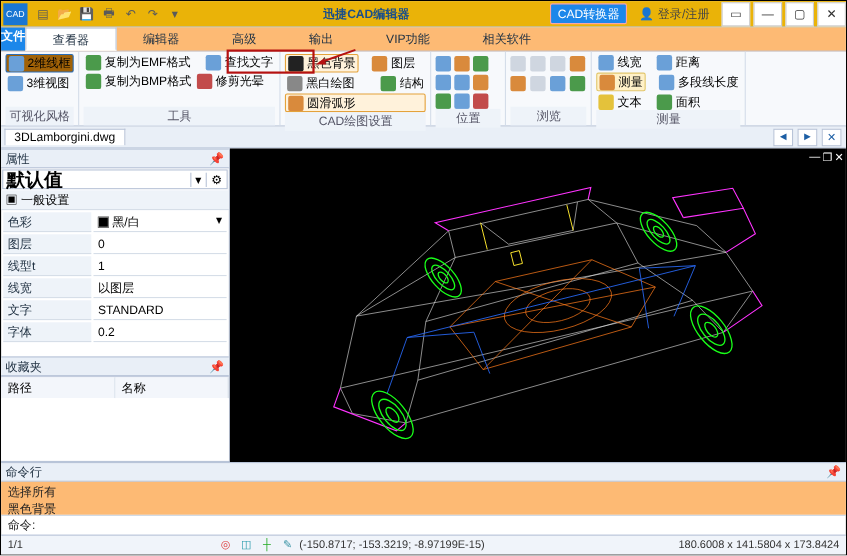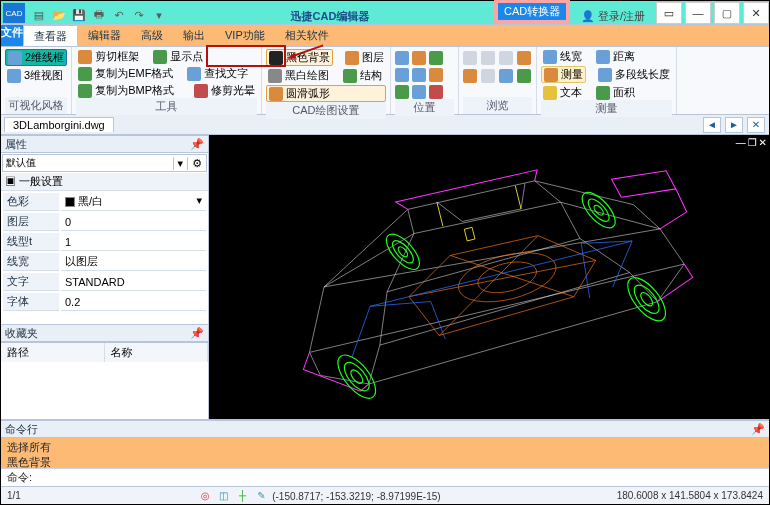--- a/index.html
+++ b/index.html
@@ -1,63 +1,63 @@
 <!DOCTYPE html>
 <html><head>
 <meta charset="utf-8">
 <style>
   *{box-sizing:border-box;margin:0;padding:0;font-family:"Microsoft YaHei","SimSun",Arial,sans-serif;}
   html,body{width:770px;height:505px;overflow:hidden;background:#fff;}
   .app{display:flex;flex-direction:column;width:770px;height:505px;border:1px solid #000;}
 
   
-  .title-bar{height:24px;background:#5eead4;display:flex;align-items:flex-end;border-bottom:1px solid #b8c4d8;font-size:11px;color:#333;}
+  .title-bar{height:24px;background:#eab308;display:flex;align-items:center;border-bottom:1px solid #b8c4d8;font-size:11px;color:#333;}
   .title-bar .cad-logo{width:22px;height:20px;background:#1976d2;color:#fff;font-size:8px;display:flex;align-items:center;justify-content:center;margin:1px 4px 1px 2px;}
   .qat-ico{width:18px;height:18px;display:inline-flex;align-items:center;justify-content:center;margin:0 1px;color:#5a5a5a;}
   .title-bar .center{flex:1;text-align:center;font-weight:bold;color:#1a4f8a;}
-  .title-bar .btn{border:4px solid #fca5a5;color:#fff;background:#1c87ea;padding:1px 6px;margin:0 3px;border-radius:2px;font-size:11px;}
+  .title-bar .btn{border:1px solid #fca5a5;color:#fff;background:#1c87ea;padding:1px 6px;margin:0 3px;border-radius:2px;font-size:11px;}
   .title-bar .user{color:#444;margin:0 8px;display:flex;align-items:center;gap:3px;}
   .win-btn{width:26px;height:22px;border:1px solid #ccc;display:flex;align-items:center;justify-content:center;background:#fff;margin-left:3px;}
 
   
   .menu-tabs{height:22px;display:flex;align-items:stretch;background:#fdba74;border-bottom:1px solid #b8c4d8;font-size:11px;}
-  .menu-tabs .tab{padding:3px 10px;color:#234;cursor:pointer;}
+  .menu-tabs .tab{padding:3px 24px;color:#234;cursor:pointer;}
   .menu-tabs .file-tab{background:#1c87ea;color:#fff;font-weight:bold;}
   .menu-tabs .tab.active{background:#fff;border:1px solid #b8c4d8;border-bottom:1px solid #fff;}
 
   
   .ribbon{height:68px;display:flex;background:#f7f9fc;border-bottom:1px solid #b8c4d8;font-size:11px;position:relative;}
   .group{display:flex;flex-direction:column;border-right:1px solid #d4dde9;padding:2px 4px 0 4px;}
   .group .rows{flex:1;display:flex;flex-direction:column;gap:2px;}
   .group .gname{text-align:center;font-size:11px;color:#556;padding:1px 0;background:#eef3f9;}
   .ritem{display:flex;align-items:center;gap:3px;padding:0 2px;white-space:nowrap;}
   .rico{width:14px;height:14px;display:inline-block;background:#6aa0d8;border-radius:2px;}
   .rico.b{background:#d98a3c;} .rico.g{background:#4b9a4b;} .rico.r{background:#c24b4b;}
-  .ritem.sel{border:1px solid #2a6db7;background:#14b8a6;border-radius:2px;}
+  .ritem.sel{border:1px solid #2a6db7;background:#a16207;border-radius:2px;}
   .ritem.hl{border:1px solid #e4a23b;background:#fff2db;border-radius:2px;}
   .ritem.yellow{background:#fff1c8;border:1px solid #e2c66b;border-radius:2px;}
   .hl-rect{position:absolute;border:2px solid #b51111;pointer-events:none;}
   .hl-arrow{position:absolute;width:38px;height:18px;pointer-events:none;}
 
   
   .file-tabs{height:20px;background:#e9eff7;display:flex;align-items:center;border-bottom:1px solid #b8c4d8;font-size:11px;}
   .file-tabs .ftab{background:#fff;border:1px solid #b8c4d8;border-bottom:none;padding:1px 8px;margin-left:3px;}
   .file-tabs .fill{flex:1;}
   .file-tabs .x{width:18px;height:16px;border:1px solid #b8c4d8;background:#fff;display:flex;align-items:center;justify-content:center;margin-right:4px;color:#1c5ea4;font-size:10px;}
 
   
   .workspace{flex:1;display:flex;min-height:0;}
   .left-col{width:208px;display:flex;flex-direction:column;border-right:1px solid #b8c4d8;justify-content:space-between;}
   .panel-hdr{height:18px;background:#e9eff7;border-top:1px solid #b8c4d8;border-bottom:1px solid #b8c4d8;display:flex;align-items:center;font-size:11px;padding:0 4px;color:#234;}
   .panel-hdr .x{margin-left:auto;color:#234;}
   .prop-table{font-size:11px;}
   .prop-table tr td{border-bottom:1px solid #d6dee8;padding:1px 4px;}
-  .prop-table tr td:first-child{background:#eef3f9;width:56px;color:#234;}
+  .prop-table tr td:first-child{background:#eef3f9;width:80px;color:#234;}
   .sel-row{display:flex;align-items:center;border:1px solid #b8c4d8;height:18px;font-size:11px;margin:1px;}
-  .sel-row select,.sel-row .selv{flex:1;border:none;font-size:10px;background:transparent;padding:0 3px;}
+  .sel-row select,.sel-row .selv{flex:1;border:none;font-size:17px;background:transparent;padding:0 3px;font-weight:bold;}
   .tree-hdr{display:flex;border-top:1px solid #b8c4d8;font-size:11px;}
   .tree-hdr div{flex:1;padding:2px 6px;border-right:1px solid #d6dee8;background:#f3f6fb;}
   .tree-body{flex:1;background:#fff;}
 
   
   .viewport{flex:1;display:flex;flex-direction:column;}
   .canvas{flex:1;position:relative;background:#000;}
   .canvas svg{width:100%;height:100%;}
   .vp-icons{position:absolute;top:2px;right:2px;display:flex;gap:2px;}
   .vp-icons span{color:#fff;font-size:10px;}
@@ -132,39 +132,29 @@
             <span>3维视图</span>
           </div>
       </div>
       <div class="gname">可视化风格</div>
     </div>
 
     <div class="group">
       <div class="rows">
         <div style="display:flex;gap:10px;">
           <div class="ritem">
-              <span class="rico b"></span>
-              <span>剪切框架</span>
-            </div>
-          <div class="ritem">
-              <span class="rico g"></span>
-              <span>显示点</span>
-            </div>
-        </div>
-        <div style="display:flex;gap:10px;">
-          <div class="ritem">
               <span class="rico g"></span>
               <span>复制为EMF格式</span>
             </div>
           <div class="ritem">
               <span class="rico"></span>
               <span>查找文字</span>
             </div>
         </div>
-        <div style="display:flex;gap:16px;">
+        <div style="display:flex;gap:1px;">
           <div class="ritem">
               <span class="rico g"></span>
               <span>复制为BMP格式</span>
             </div>
           <div class="ritem">
               <span class="rico r"></span>
               <span>修剪光晕</span>
             </div>
         </div>
       </div>
@@ -176,21 +166,21 @@
         <div style="display:flex;gap:10px;">
           <div class="ritem hl">
               <span class="rico" style="background:#222"></span>
               <span>黑色背景</span>
             </div>
           <div class="ritem">
               <span class="rico b"></span>
               <span>图层</span>
             </div>
         </div>
-        <div style="display:flex;gap:10px;">
+        <div style="display:flex;gap:20px;">
           <div class="ritem">
               <span class="rico" style="background:#888"></span>
               <span>黑白绘图</span>
             </div>
           <div class="ritem">
               <span class="rico g"></span>
               <span>结构</span>
             </div>
         </div>
         <div class="ritem hl">

